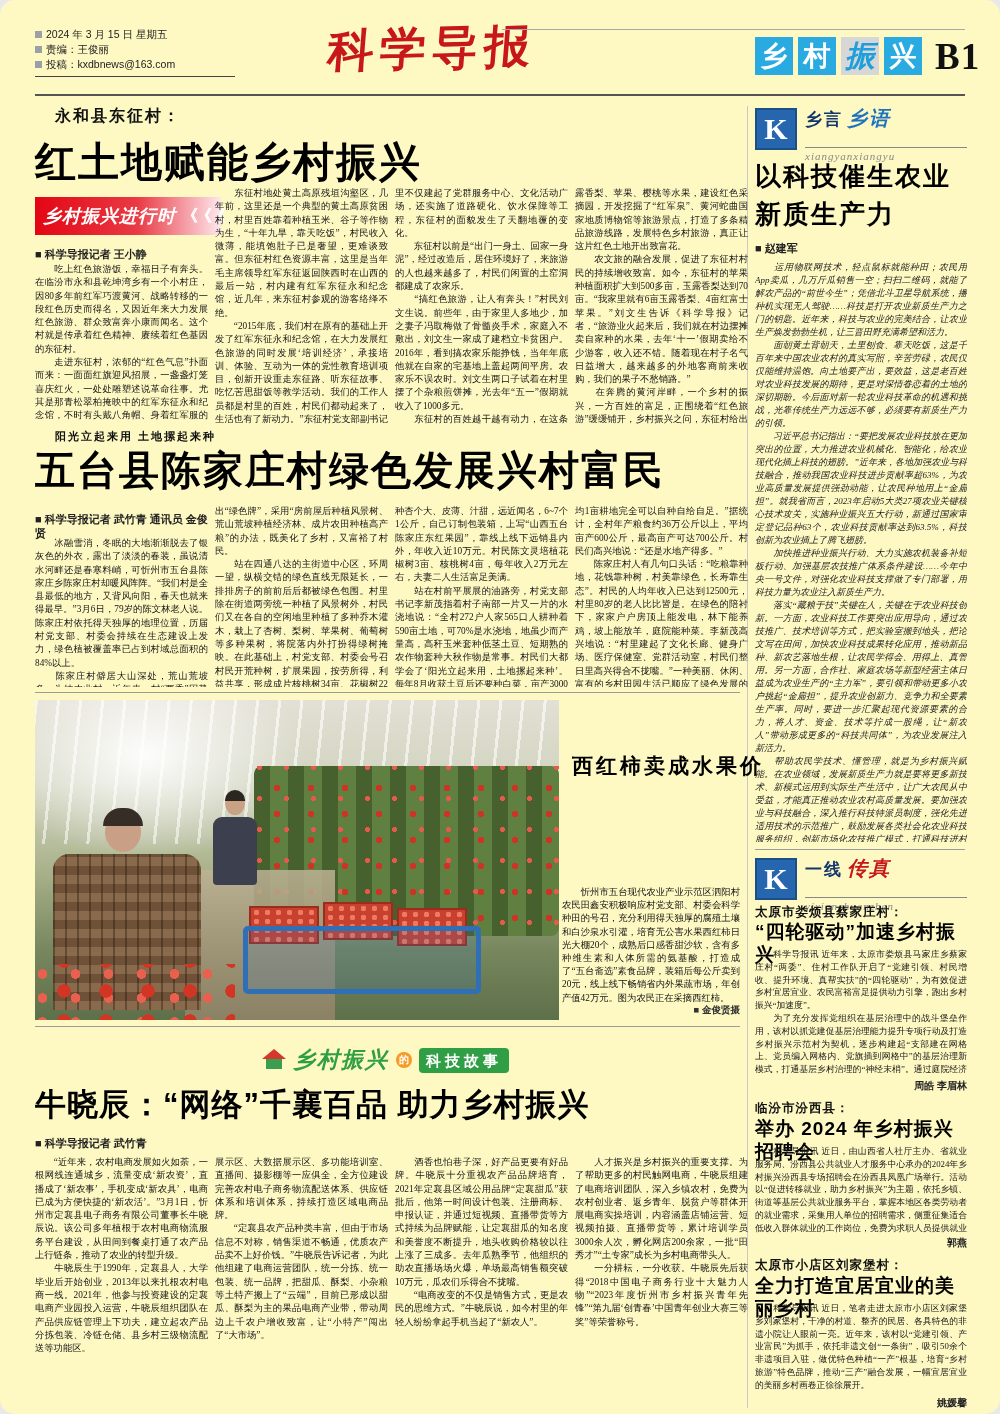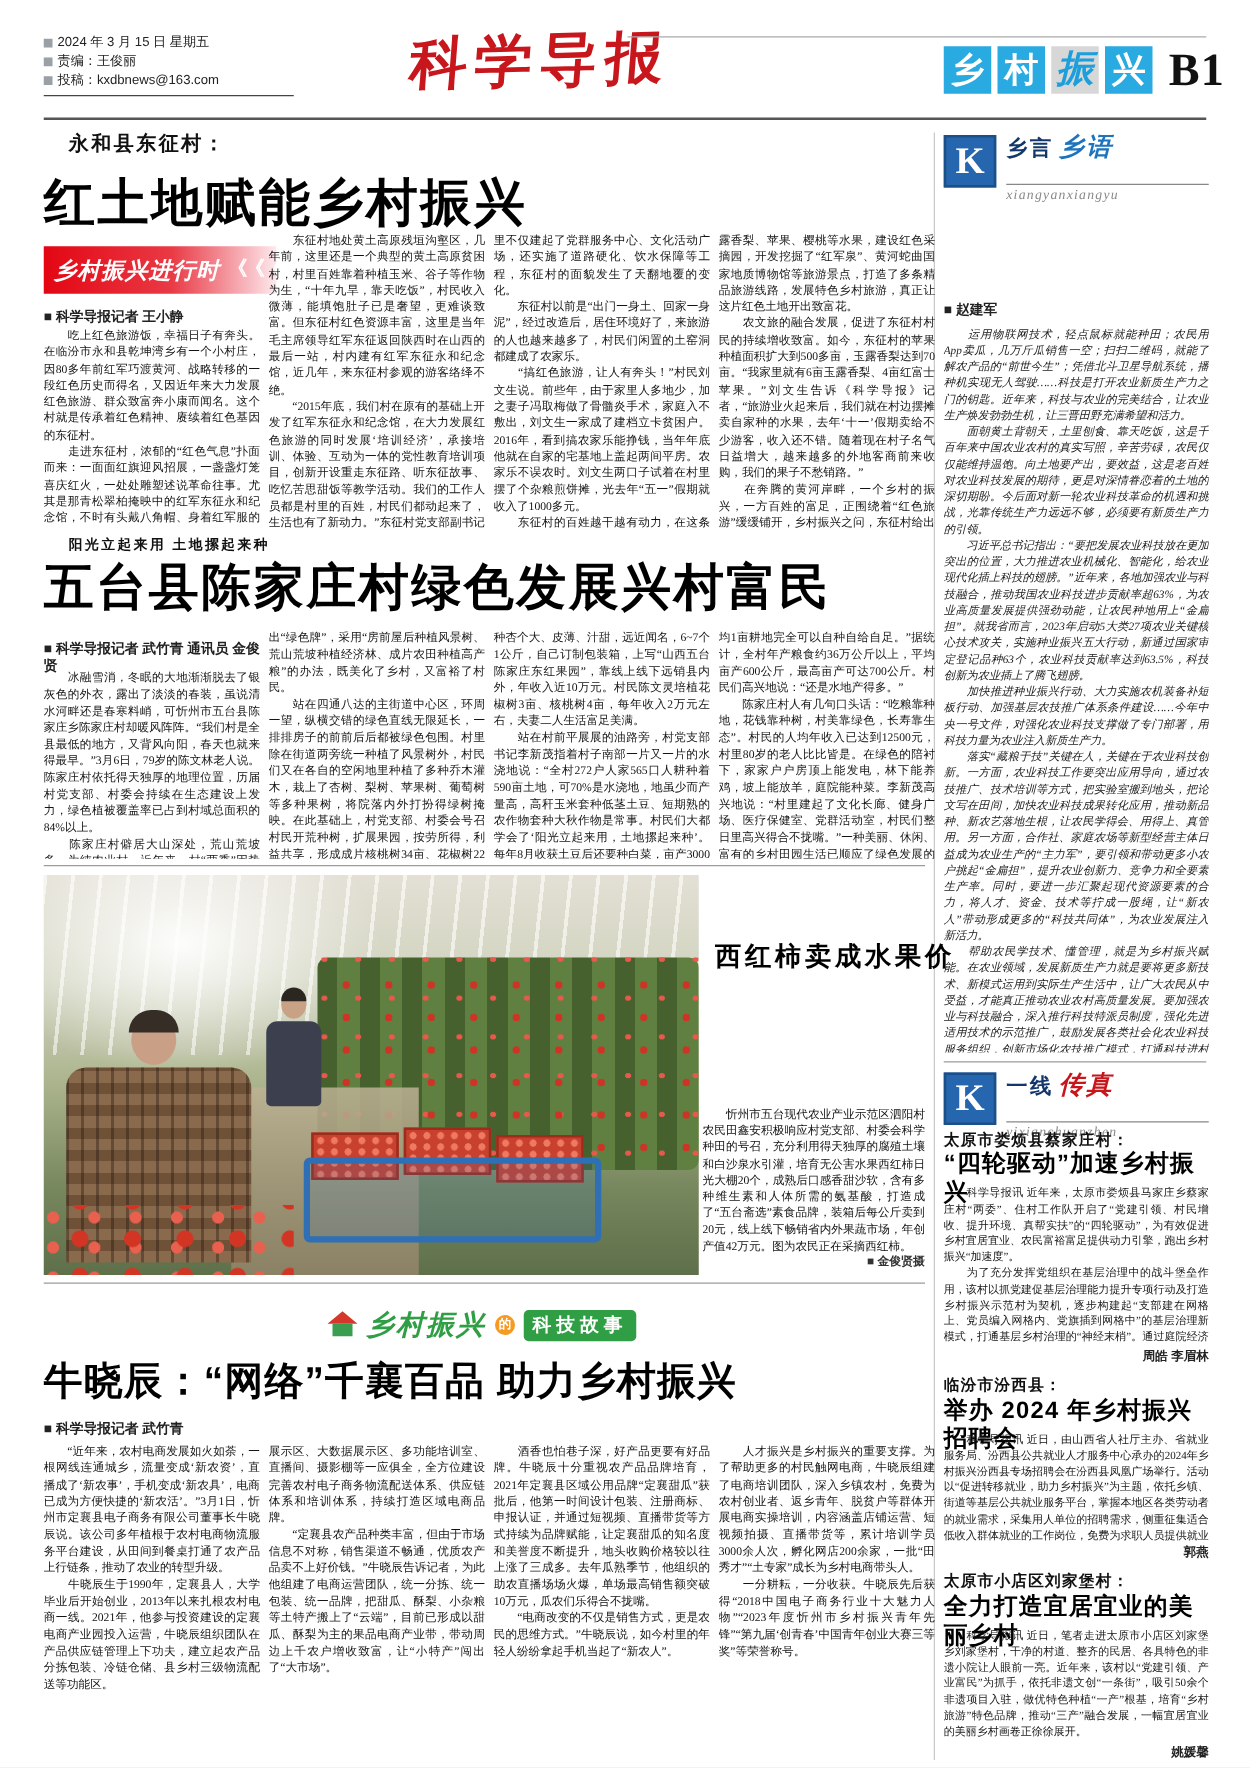--- a/index.html
+++ b/index.html
@@ -1,17 +1,17 @@
 <!DOCTYPE html>
 <html><head>
 <meta charset="utf-8">
 <style>
   html,body{margin:0;padding:0;background:#e9e9e9;}
-  .page{position:relative;width:1000px;height:1414px;background:#ffffff;margin:0 auto;overflow:hidden;
-        font-family:"Liberation Serif", serif;color:#111;}
+  .page{position:relative;width:1000px;height:1414px;background:#fef9c3;margin:0 auto;overflow:hidden;
+        font-family:"Liberation Serif", serif;color:#111;border-radius:15px;}
   
   .hdr-meta{position:absolute;left:35px;top:27px;width:200px;font:10.5px/15px "Liberation Sans",sans-serif;color:#222;border-bottom:1px solid #444;padding-bottom:4px;}
   .hdr-meta .row{display:flex;align-items:center;gap:4px;}
   .bullet{display:inline-block;width:7px;height:7px;background:#9aa0a6;flex:0 0 auto;}
   .masthead{position:absolute;left:328px;top:26px;font:700 46px/1 "Liberation Serif",serif;color:#c8161d;
             letter-spacing:6px;transform:skewX(-6deg) rotate(-1.5deg);}
   .hdr-topline{position:absolute;left:502px;top:29px;width:463px;height:1px;background:#aaa;}
   .section-banner{position:absolute;left:755px;top:37px;display:flex;align-items:center;gap:5px;}
   .sec-box{width:38px;height:38px;background:#29abe2;color:#fff;display:flex;align-items:center;justify-content:center;
            font:700 27px/1 "Liberation Sans",sans-serif;}
@@ -247,20 +247,22 @@
   <div class="col-hdr essay-hdr">
     <div class="k-logo">K</div>
     <div class="col-hdr-right">
       <div class="col-label">
         <span class="col-label-a">乡言</span>
         <span class="col-label-b">乡语</span>
       </div>
       <div class="col-pinyin">xiangyanxiangyu</div>
     </div>
   </div>
+  <div class="essay-title">以科技催生农业
+新质生产力</div>
   <div class="essay-author">■ 赵建军</div>
   <div class="essay-body">　　运用物联网技术，轻点鼠标就能种田；农民用App卖瓜，几万斤瓜销售一空；扫扫二维码，就能了解农产品的“前世今生”；凭借北斗卫星导航系统，播种机实现无人驾驶……科技是打开农业新质生产力之门的钥匙。近年来，科技与农业的完美结合，让农业生产焕发勃勃生机，让三晋田野充满希望和活力。
 　　面朝黄土背朝天，土里刨食、靠天吃饭，这是千百年来中国农业农村的真实写照，辛苦劳碌，农民仅仅能维持温饱。向土地要产出，要效益，这是老百姓对农业科技发展的期待，更是对深情眷恋着的土地的深切期盼。今后面对新一轮农业科技革命的机遇和挑战，光靠传统生产力远远不够，必须要有新质生产力的引领。
 　　习近平总书记指出：“要把发展农业科技放在更加突出的位置，大力推进农业机械化、智能化，给农业现代化插上科技的翅膀。”近年来，各地加强农业与科技融合，推动我国农业科技进步贡献率超63%，为农业高质量发展提供强劲动能，让农民种地用上“金扁担”。就我省而言，2023年启动5大类27项农业关键核心技术攻关，实施种业振兴五大行动，新通过国家审定登记品种63个，农业科技贡献率达到63.5%，科技创新为农业插上了腾飞翅膀。
 　　加快推进种业振兴行动、大力实施农机装备补短板行动、加强基层农技推广体系条件建设……今年中央一号文件，对强化农业科技支撑做了专门部署，用科技力量为农业注入新质生产力。
 　　落实“藏粮于技”关键在人，关键在于农业科技创新。一方面，农业科技工作要突出应用导向，通过农技推广、技术培训等方式，把实验室搬到地头，把论文写在田间，加快农业科技成果转化应用，推动新品种、新农艺落地生根，让农民学得会、用得上、真管用。另一方面，合作社、家庭农场等新型经营主体日益成为农业生产的“主力军”，要引领和带动更多小农户挑起“金扁担”，提升农业创新力、竞争力和全要素生产率。同时，要进一步汇聚起现代资源要素的合力，将人才、资金、技术等拧成一股绳，让“新农人”带动形成更多的“科技共同体”，为农业发展注入新活力。
 　　帮助农民学技术、懂管理，就是为乡村振兴赋能。在农业领域，发展新质生产力就是要将更多新技术、新模式运用到实际生产生活中，让广大农民从中受益，才能真正推动农业农村高质量发展。要加强农业与科技融合，深入推行科技特派员制度，强化先进适用技术的示范推广，鼓励发展各类社会化农业科技服务组织，创新市场化农技推广模式，打通科技进村入户“最后一公里”；要给农民创造进入农业高校学习的机会，让更多种植养殖大户系统学习农业技术，开展种植养殖业科研工作，切实当好农村致富带头人；要坚持人才下沉、科技下乡，发挥好科技下乡、农村书屋等载体作用，为农村书屋选送实用的农技书籍，让农民在这里能学到急需的农技知识，更好地指导生产实践。
 　　一年之计在于春，眼下广大农民以火热的激情，耕耘在希望的田野上，以科技之力绘就农村新景，势力将对未来的憧憬和期盼写在三晋大地上。</div>
   <div class="hrule rule-right"></div>
 

